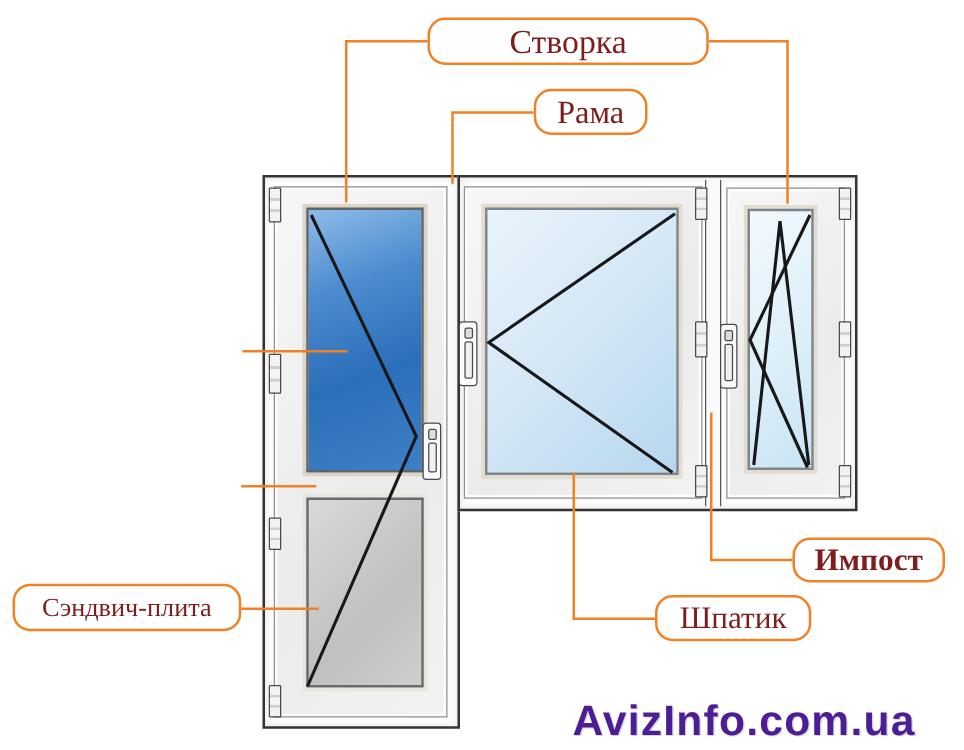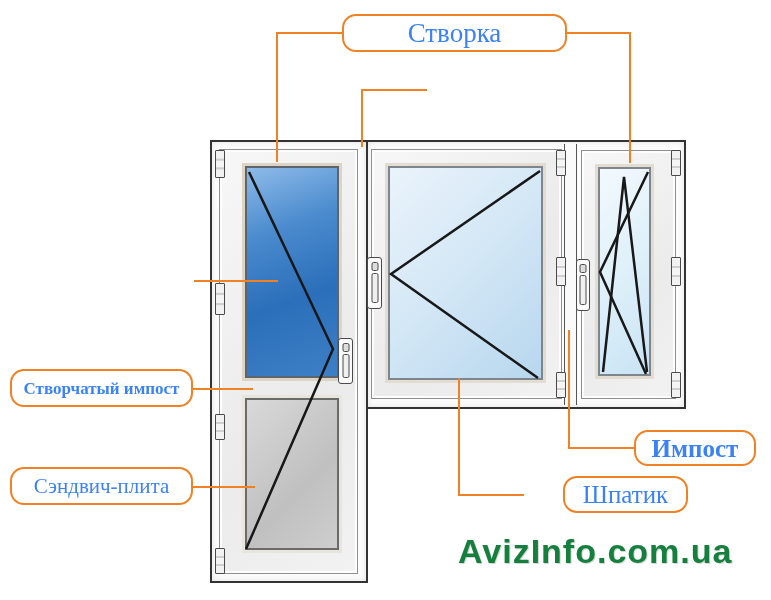--- a/index.html
+++ b/index.html
@@ -52,33 +52,33 @@
   .hinge{position:absolute;width:10px;box-sizing:border-box;border:1px solid #4a4a4a;border-radius:1px;
      background:linear-gradient(#f2f2f2 0 28%,#cfcfcf 30% 36%,#f5f5f5 38% 62%,#cfcfcf 64% 70%,#f2f2f2 72%);}
 
   
   #lines{position:absolute;left:0;top:0;width:771px;height:600px;pointer-events:none;}
   .ind{fill:none;stroke:#181818;stroke-width:2.5;}
   .call{fill:none;stroke:#f08124;stroke-width:2;}
 
   
   .callout{position:absolute;box-sizing:border-box;border:2px solid #f08124;border-radius:14px;
-     background:#ffffff;color:#3b82f6;display:flex;align-items:center;justify-content:center;
+     background:#ffffff;color:#7f1d1d;display:flex;align-items:center;justify-content:center;
      text-align:right;line-height:1;}
   #lbl-stvorka{left:342px;top:14px;width:225px;height:38px;font-size:27px;}
   #lbl-rama{left:427px;top:71px;width:91px;height:37px;font-size:26px;}
   #lbl-steklopaket{left:10px;top:262px;width:184px;height:37px;font-size:26px;}
   #lbl-stvorchatyy{left:10px;top:369px;width:183px;height:38px;font-size:17px;font-weight:bold;}
   #lbl-sendvich{left:10px;top:467px;width:183px;height:38px;font-size:21px;font-weight:normal;}
   #lbl-impost{left:634px;top:430px;width:122px;height:36px;font-size:25px;font-weight:bold;}
-  #lbl-shpatik{left:524px;top:476px;width:125px;height:37px;font-size:25px;margin-left:39px;}
+  #lbl-shpatik{left:524px;top:476px;width:125px;height:37px;font-size:25px;}
 
   
-  #watermark{position:absolute;left:458px;top:532px;font-family:"Liberation Sans","DejaVu Sans",sans-serif;
-     font-weight:bold;font-size:34px;color:#15803d;letter-spacing:1px;
+  #watermark{position:absolute;left:458px;top:558px;font-family:"Liberation Sans","DejaVu Sans",sans-serif;
+     font-weight:bold;font-size:34px;color:#4c1d95;letter-spacing:1px;
      text-shadow:1px 1px 0 #d6d6d6;}
 </style>
 </head>
 <body>
 
 <div id="canvas">
 
   <div class="frame" id="door-frame"></div>
   <div class="frame" id="window-frame"></div>
 
@@ -131,19 +131,19 @@
     <polyline class="call" points="567,33 630,33 630,163"></polyline>
     <polyline class="call" points="427,90 362,90 362,147"></polyline>
     <polyline class="call" points="194,281 278,281"></polyline>
     <polyline class="call" points="193,389 253,389"></polyline>
     <polyline class="call" points="193,487 255,487"></polyline>
     <polyline class="call" points="524,495 459,495 459,378"></polyline>
     <polyline class="call" points="634,448 569,448 569,330"></polyline>
   </svg>
 
   <div class="callout" id="lbl-stvorka">Створка</div>
-  <div class="callout" id="lbl-stvorchatyy">Створчатый импост</div>
+  <div class="callout" id="lbl-rama">Рама</div>
   <div class="callout" id="lbl-sendvich">Сэндвич-плита</div>
   <div class="callout" id="lbl-impost">Импост</div>
   <div class="callout" id="lbl-shpatik">Шпатик</div>
 
   <div id="watermark">AvizInfo.com.ua</div>
 </div>
 
 </body></html>

